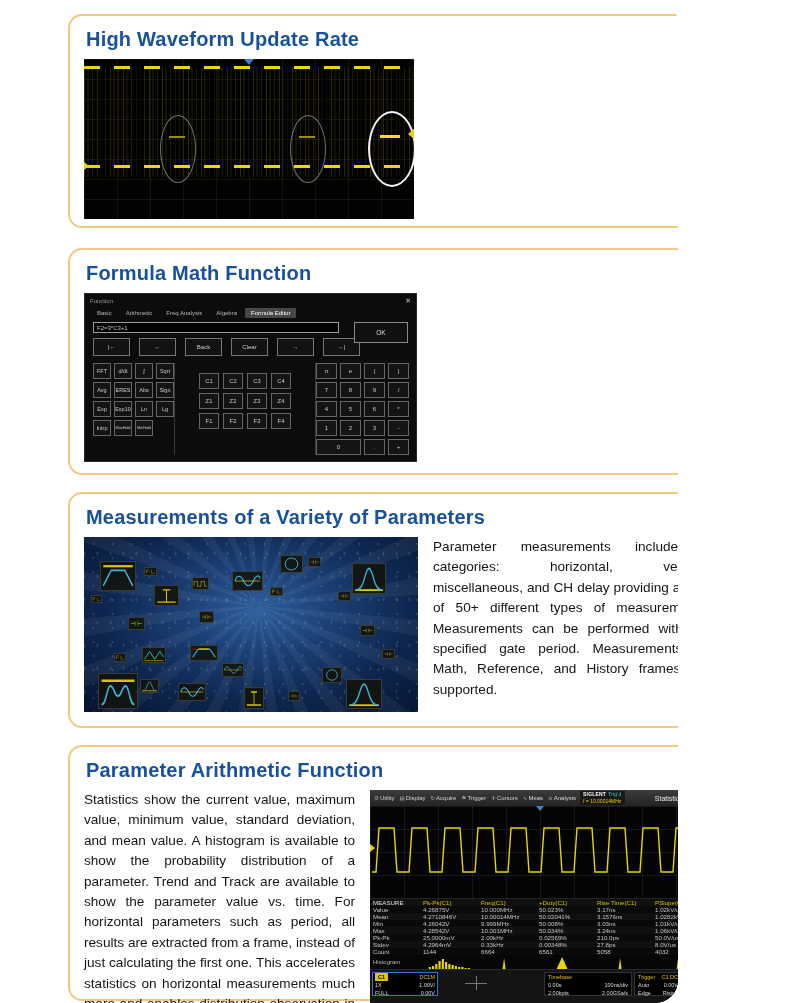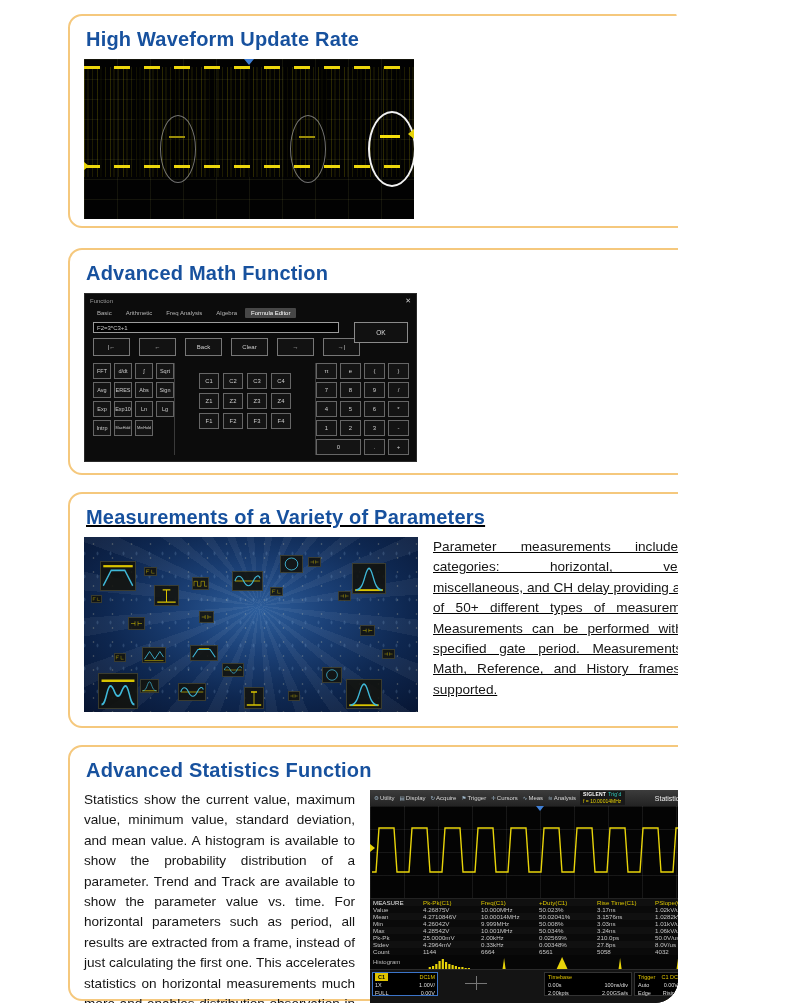--- a/index.html
+++ b/index.html
@@ -3,21 +3,21 @@
 <meta charset="utf-8">
 <style>
   html,body{margin:0;padding:0;background:#fff;}
   body{width:791px;height:1003px;font-family:"Liberation Sans",sans-serif;position:relative;}
   .page{position:relative;width:678px;height:1003px;overflow:hidden;background:#fff;border-radius:23px;}
 
   .card{position:absolute;left:68px;width:658px;border:2px solid #F5C87D;border-radius:14px;
         background:#fff;box-sizing:border-box;padding:8px 14px;}
   #card1{top:14px;height:214px;}
   #card2{top:248px;height:227px;}
-  #card3{top:492px;height:236px;text-decoration:underline;}
+  #card3{top:492px;height:236px;}
   #card4{top:745px;height:256px;}
   .card h2{margin:4px 0 8px 2px;color:#17519E;font-size:20px;font-weight:bold;letter-spacing:.2px;}
   .row{display:flex;gap:15px;align-items:flex-start;}
   .body-text{font-size:13.6px;line-height:1.5;text-align:justify;color:#151515;margin:0;flex:1;}
 
   
   .scope1{position:relative;width:330px;height:160px;background:#020202;overflow:hidden;flex:none;}
   .s1-grid{position:absolute;inset:0;background-image:
     repeating-linear-gradient(to right, rgba(140,140,70,0.13) 0 1px, transparent 1px 33px),
     repeating-linear-gradient(to bottom, rgba(140,140,70,0.13) 0 1px, transparent 1px 20px);}
@@ -157,21 +157,21 @@
         <div class="ellipse" style="left:206px;top:56px;width:34px;height:66px;"></div>
         <div class="ellipse bright" style="left:284px;top:52px;width:44px;height:72px;"></div>
         <div class="tri-down-blue" style="left:160px;"></div>
         <div class="tri-left-yel" style="top:70px;"></div>
         <div class="tri-right-yel" style="top:103px;"></div>
       </div>
     </div>
   </div>
 
   <div class="card" id="card2">
-    <h2>Advanced Math Function</h2>
+    <h2>Formula Math Function</h2>
     <div class="row">
       <div class="mathdlg">
         <div class="md-titlebar">
           <span>Function</span>
           <span class="md-close">✕</span>
         </div>
         <div class="md-tabs" id="mdTabs">
             <div class="md-tab">Basic</div>
             <div class="md-tab">Arithmetic</div>
             <div class="md-tab">Freq Analysis</div>
@@ -393,21 +393,21 @@
             <svg viewBox="0 0 30 20" preserveAspectRatio="none">
               <path d="M4 10 H12 M18 10 H26 M12 6 V14 M18 6 V14" stroke="#d9c400" stroke-width="1" fill="none"></path>
             </svg>
           </div>
         </div>
       <p class="body-text">Parameter measurements include 4 categories: horizontal, vertical, miscellaneous, and CH delay providing a total of 50+ different types of measurements. Measurements can be performed within a specified gate period. Measurements on Math, Reference, and History frames are supported.</p>
     </div>
   </div>
 
   <div class="card" id="card4">
-    <h2>Advanced Statistics Function</h2>
+    <h2>Parameter Arithmetic Function</h2>
     <div class="row">
       <p class="body-text" style="max-width:300px;">Statistics show the current value, maximum value, minimum value, standard deviation, and mean value. A histogram is available to show the probability distribution of a parameter. Trend and Track are available to show the parameter value vs. time. For horizontal parameters such as period, all results are extracted from a frame, instead of just calculating the first one. This accelerates statistics on horizontal measurements much more and enables distribution observation in a frame using Histogram and Track.</p>
       <div class="scope4">
         <div class="s4-menubar">
           <span id="s4Menu" style="display:flex;gap:1px;">
               <span class="s4-menuitem">
                 <span class="ic">⚙</span>
                 <span>Utility</span>
               </span>
               <span class="s4-menuitem">

